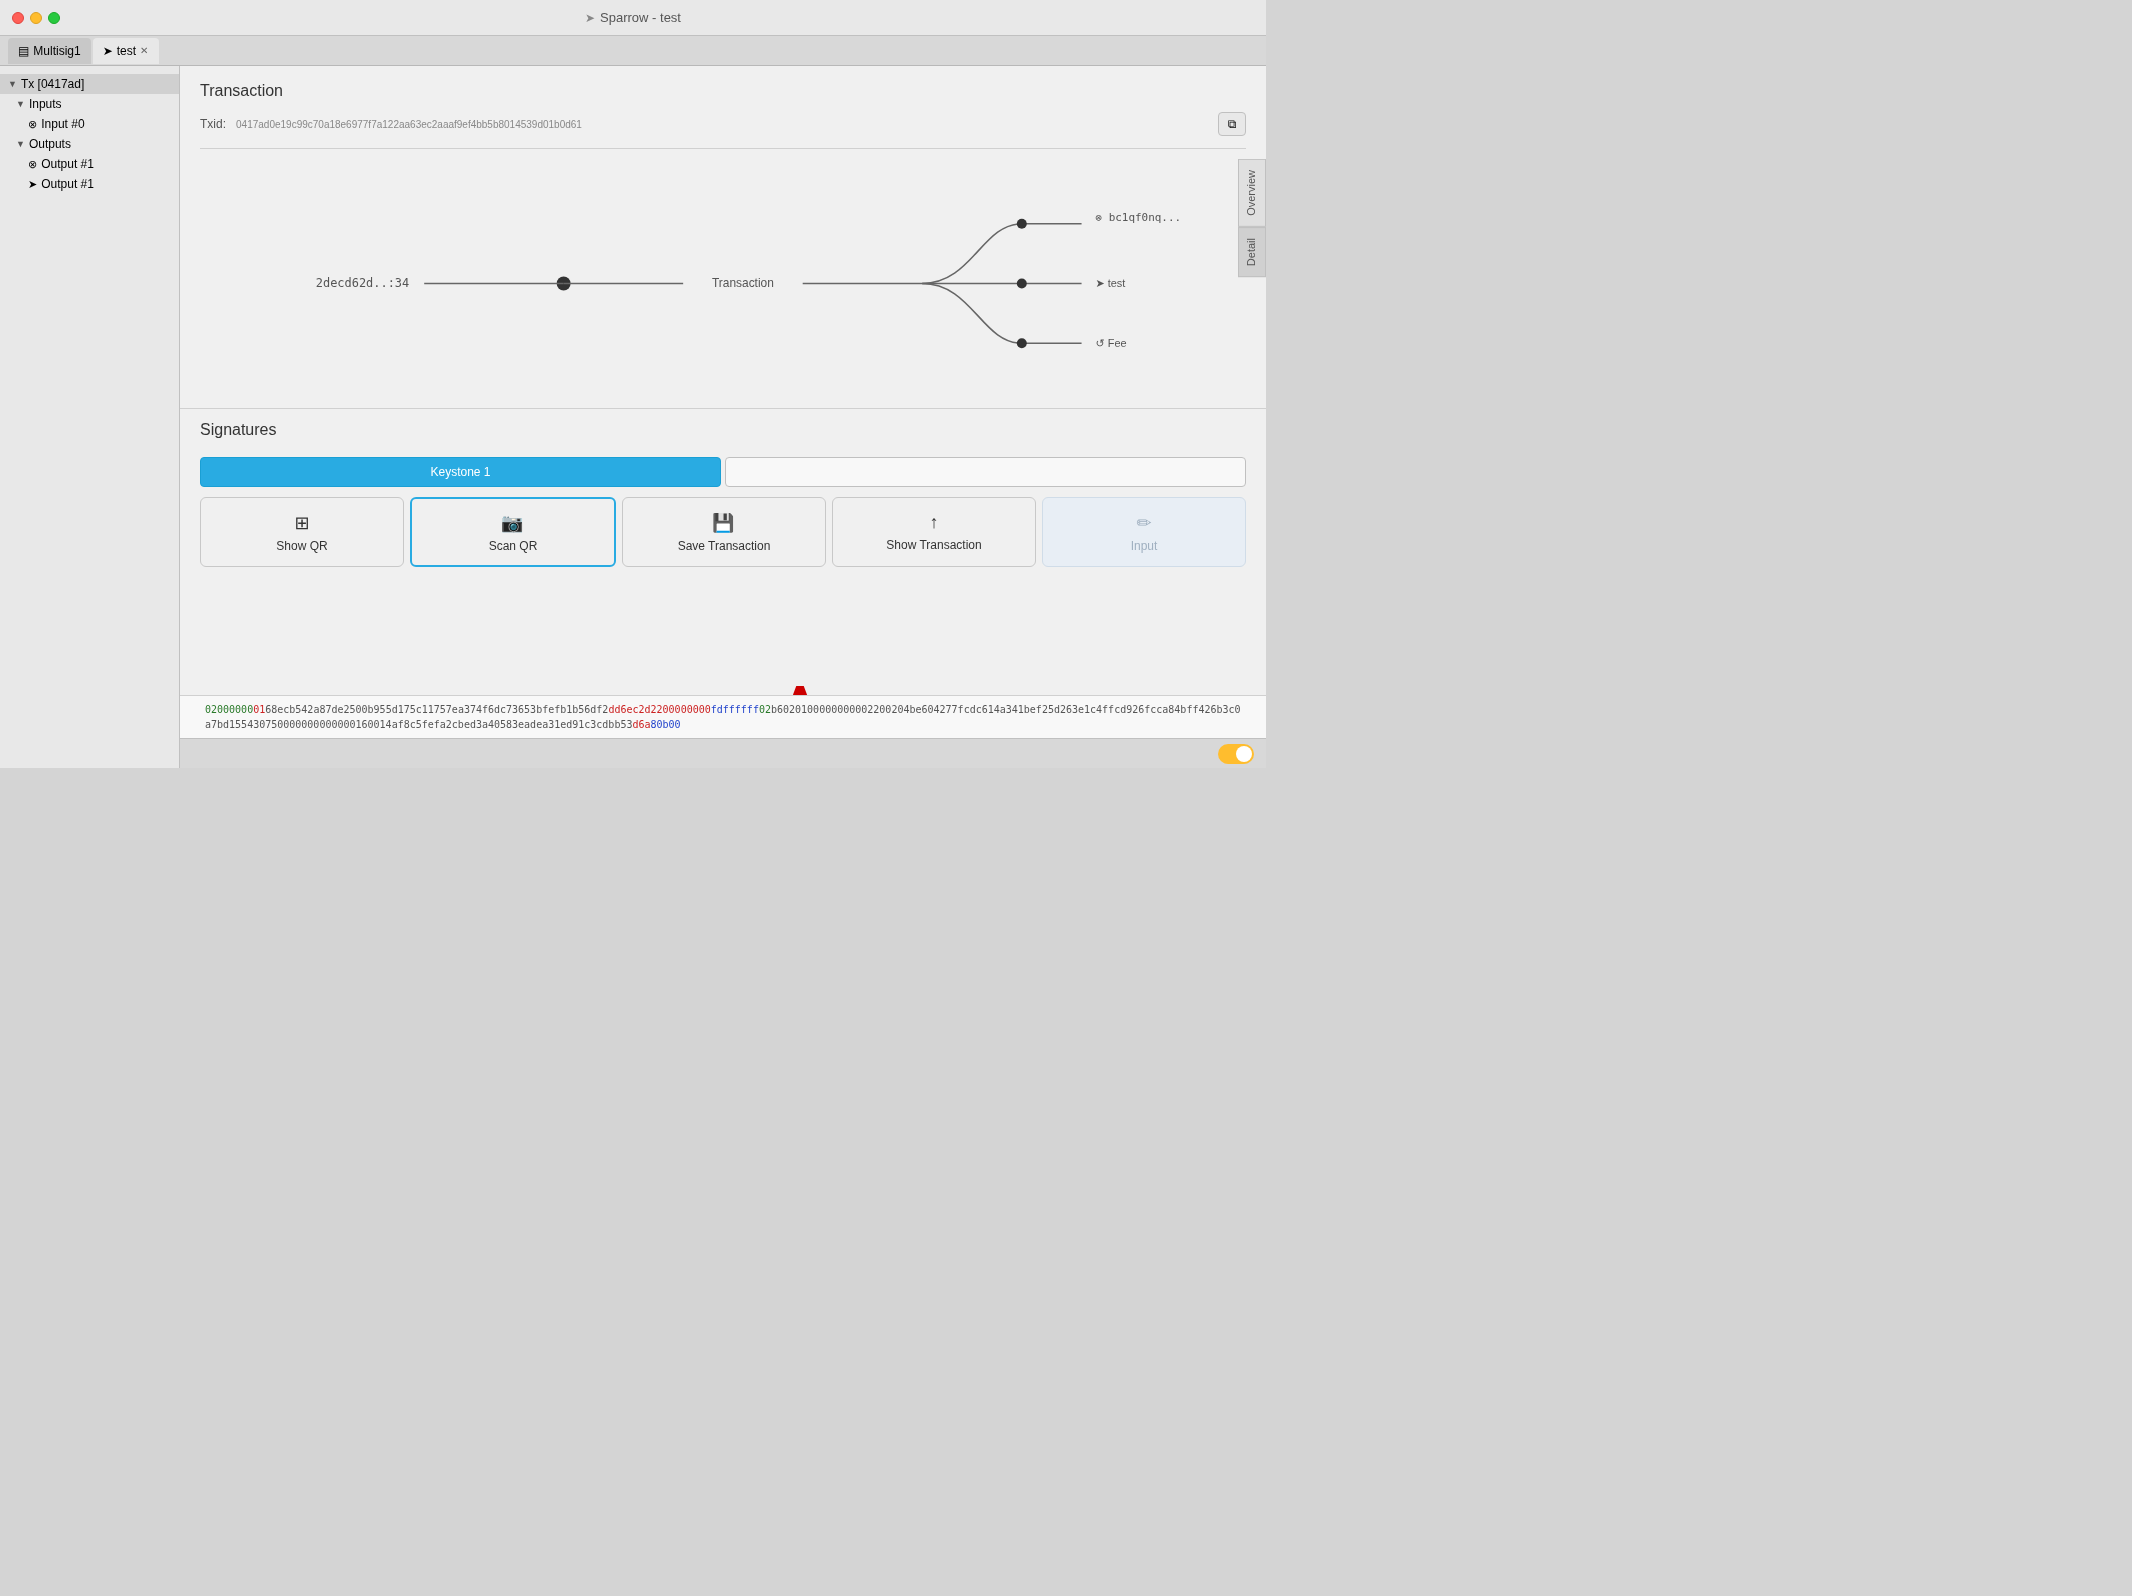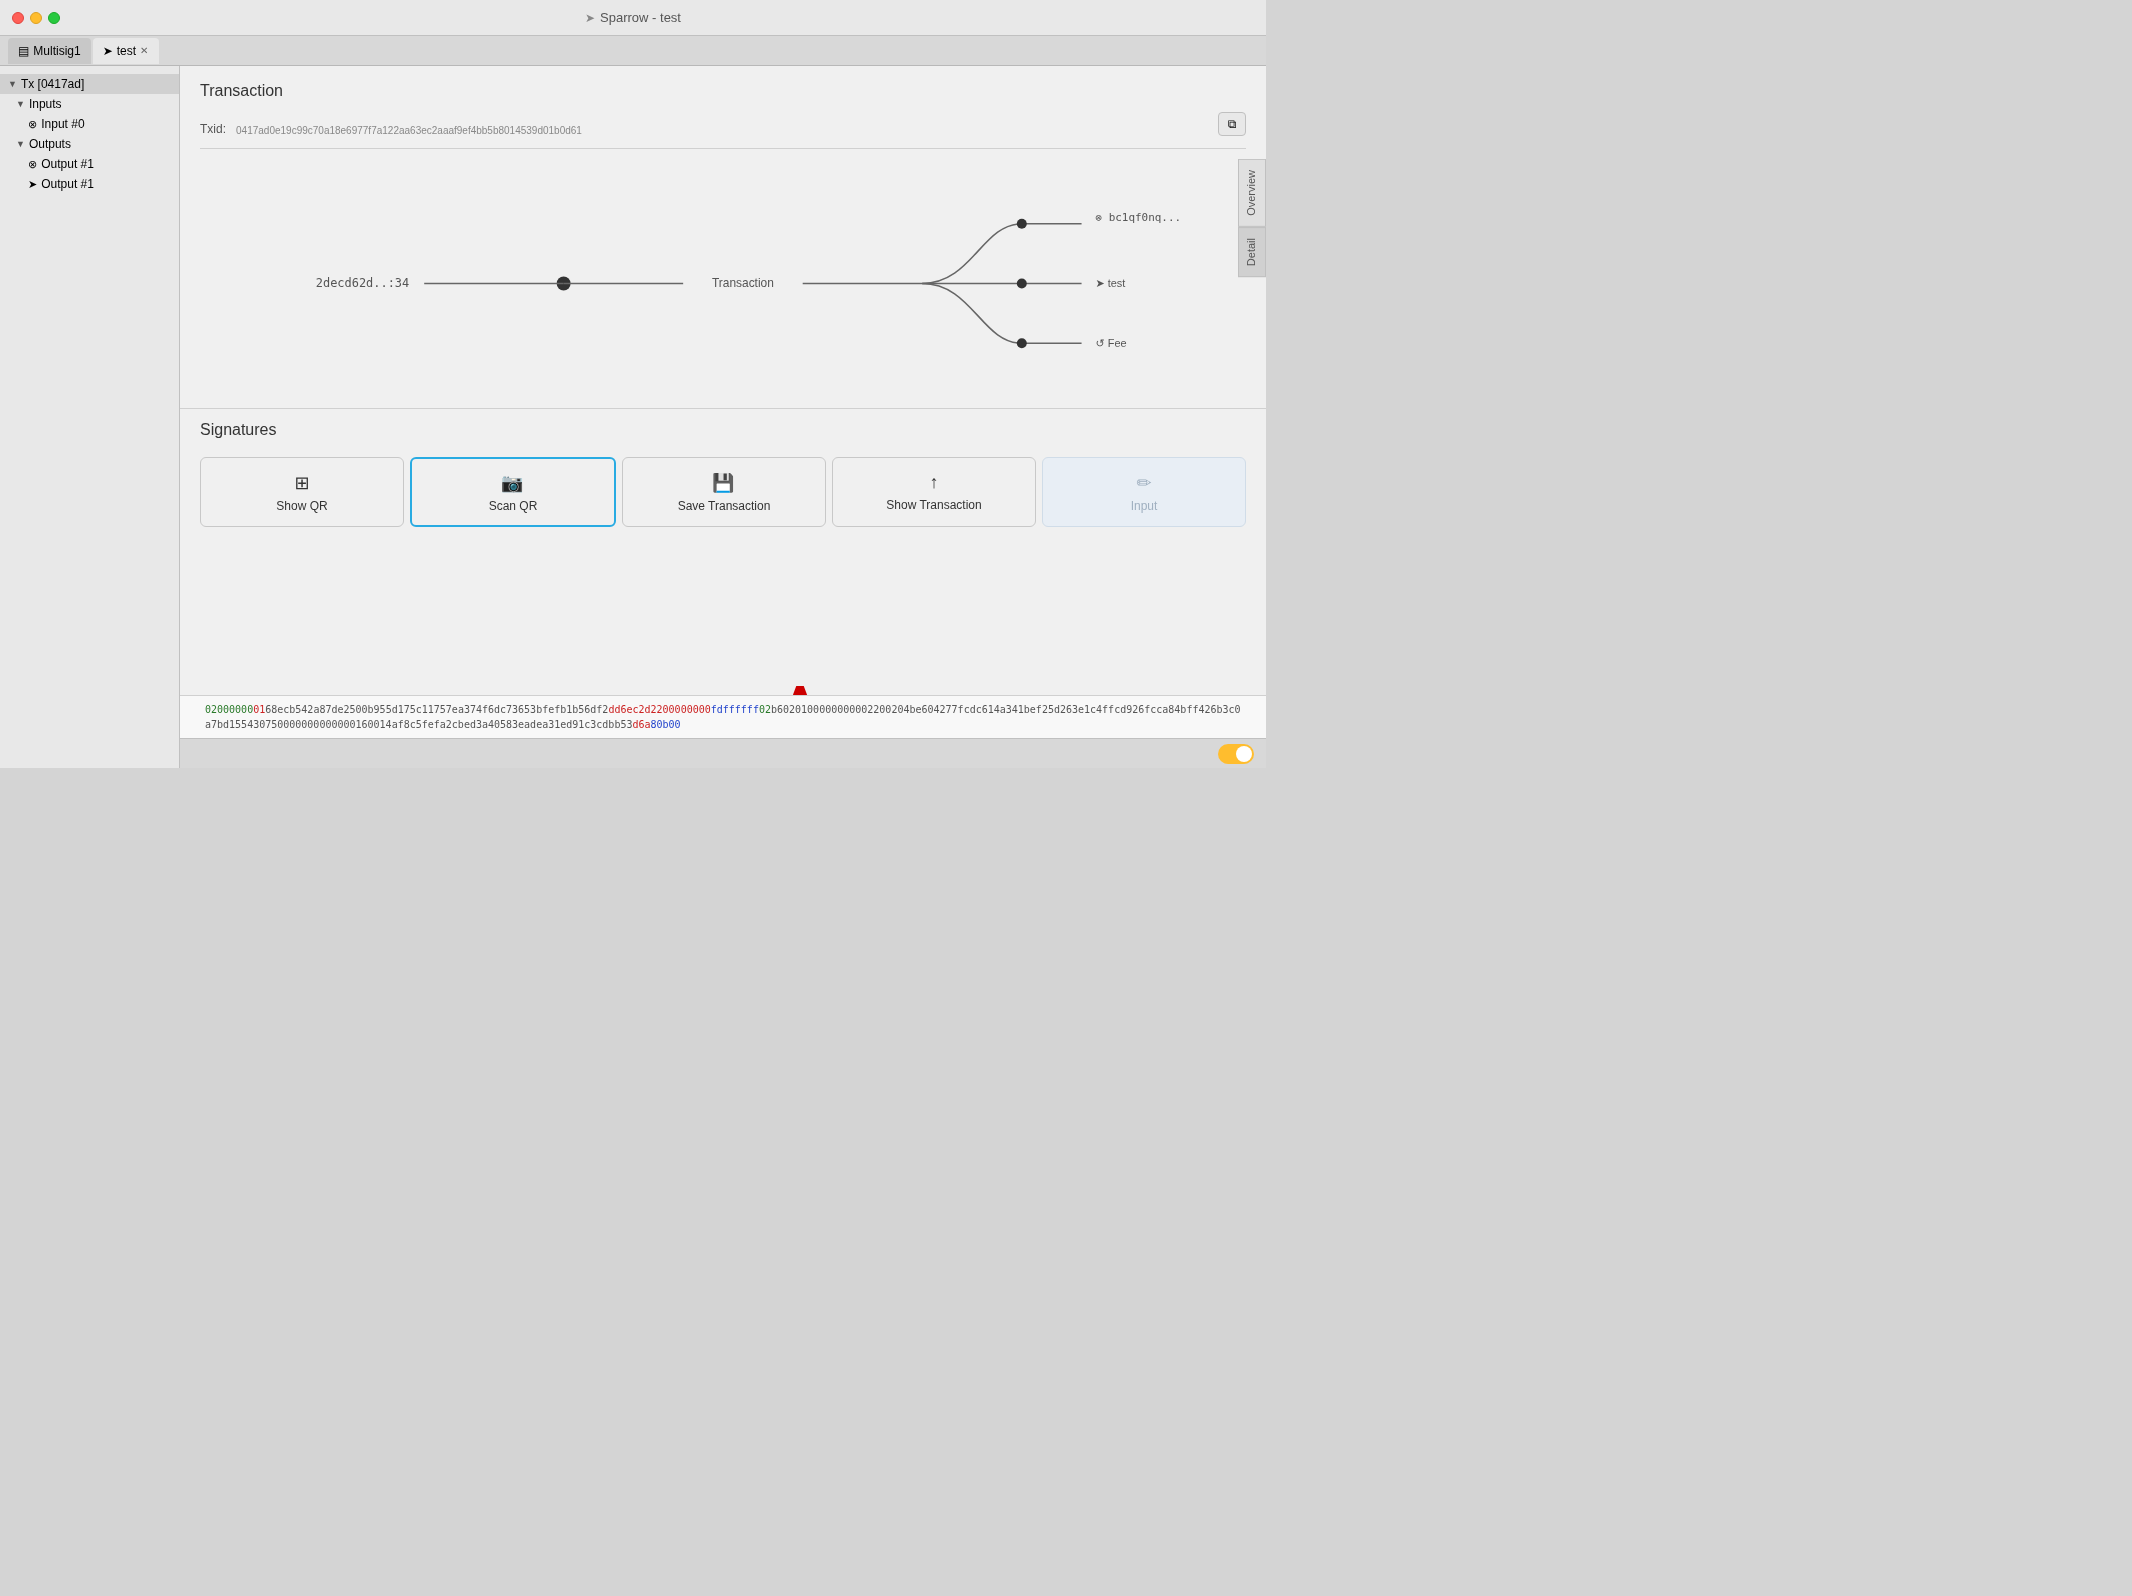--- a/index.html
+++ b/index.html
@@ -115,21 +115,21 @@
       background: #f0f0f0;
     }
     .section-title {
       font-size: 16px;
       font-weight: 400;
       margin-bottom: 12px;
       color: #333;
     }
     .txid-row {
       display: flex;
-      align-items: flex-end;
+      align-items: center;
       gap: 10px;
       padding-bottom: 12px;
       border-bottom: 1px solid #d0d0d0;
     }
     .txid-label { color: #555; font-size: 12px; }
     .txid-value { color: #888; font-size: 10px; flex: 1; }
     .copy-btn {
       width: 28px;
       height: 24px;
       background: #e8e8e8;
@@ -390,20 +390,24 @@
         </div>
         <div class="side-tab active">
           <span>Detail</span>
         </div>
       </div>
     </div>
 
     <div class="signatures-section">
       <div class="signatures-title">Signatures</div>
 
+      <div class="sig-buttons-row">
+        <button class="sig-btn active">Keystone 1</button>
+        <button class="sig-btn"></button>
+      </div>
 
       <div class="action-buttons-row">
 
         <button class="action-btn">
           <span class="action-btn-icon">⊞</span>
           <span>Show QR</span>
         </button>
 
         <button class="action-btn selected">
           <span class="action-btn-icon">📷</span>

